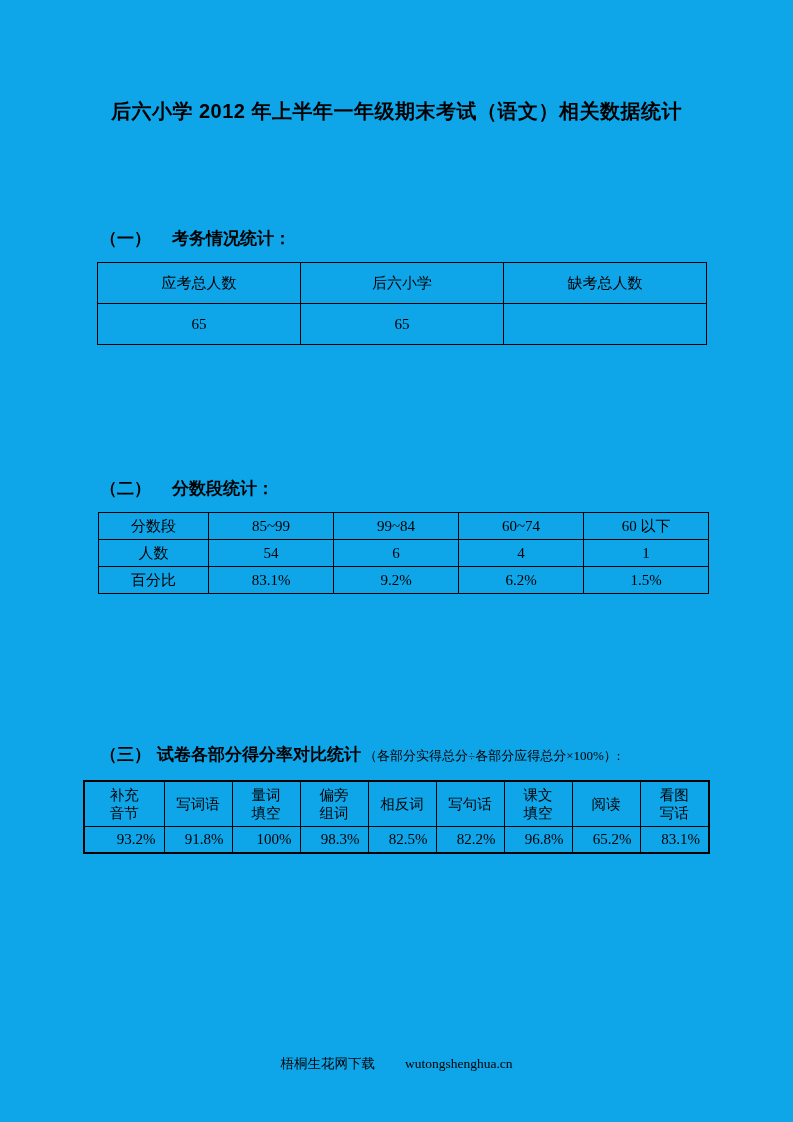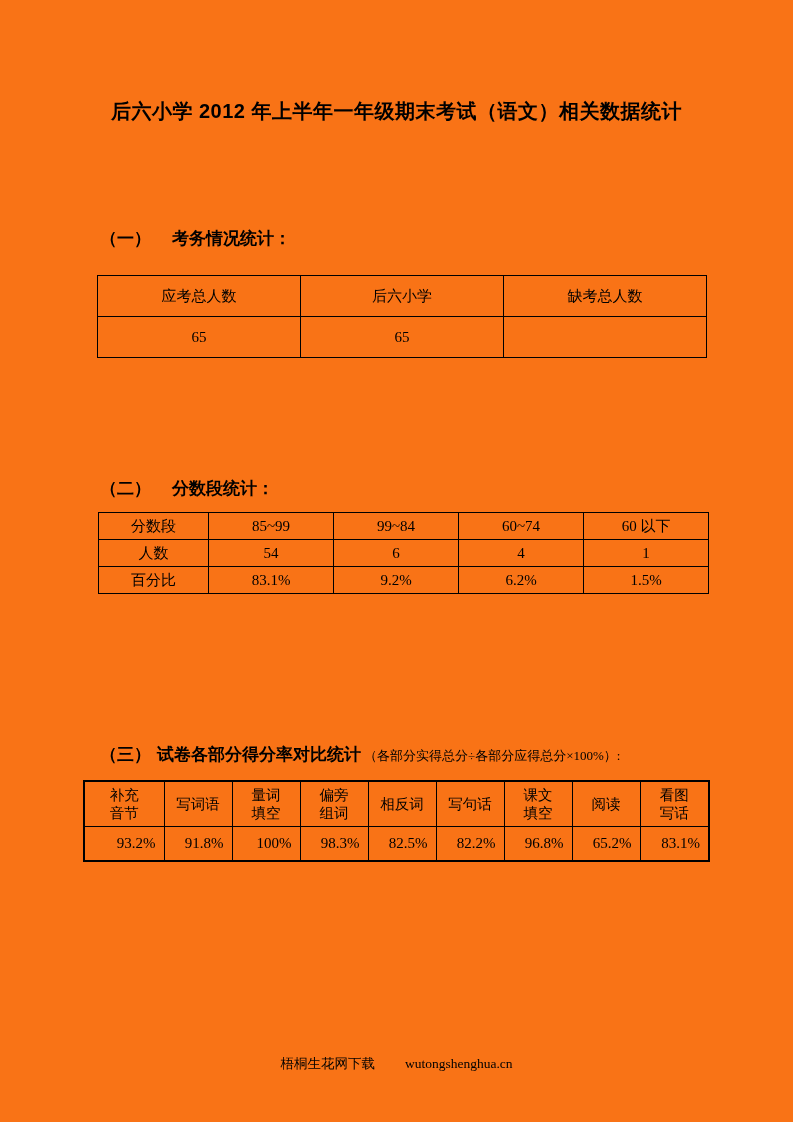--- a/index.html
+++ b/index.html
@@ -4,21 +4,21 @@
 <style>
   * { margin: 0; padding: 0; box-sizing: border-box; }
   html, body { background: #ffffff; }
   body {
     width: 793px; height: 1122px;
     font-family: "Liberation Serif", "DejaVu Serif", serif;
     color: #000;
     position: relative;
     overflow: hidden;
   }
-  .page { position: absolute; inset: 0; background: #f97316; }
+  .page { position: absolute; inset: 0; background: #0ea5e9; }
 
   .doc-title {
     position: absolute;
     top: 98px; left: 0; width: 100%;
     text-align: center;
     font-family: "Liberation Sans", "DejaVu Sans", sans-serif;
     font-weight: bold;
     font-size: 20px;
     letter-spacing: 0.5px;
   }
@@ -48,31 +48,31 @@
   }
   td, th {
     border: 1px solid #000;
     text-align: center;
     vertical-align: middle;
     font-weight: normal;
     overflow: hidden;
   }
 
   
-  .t1 { left: 97px; top: 275px; width: 610px; }
+  .t1 { left: 97px; top: 262px; width: 610px; }
   .t1 tr { height: 41px; }
 
   
   .t2 { left: 98px; top: 512px; width: 610px; }
   .t2 tr { height: 27px; }
 
   
   .t3 { left: 83px; top: 780px; width: 625px; border: 2px solid #000; }
   .t3 .hrow { height: 45px; }
-  .t3 .vrow { height: 35px; }
+  .t3 .vrow { height: 27px; }
   .t3 th { white-space: pre-line; line-height: 1.25; font-size: 14.5px; }
   .t3 .vrow td { text-align: right; padding-right: 8px; }
 
   .footer {
     position: absolute;
     top: 1055px; left: 0; width: 100%;
     display: flex; justify-content: center; align-items: baseline;
     gap: 30px;
     font-size: 13.5px;
   }

